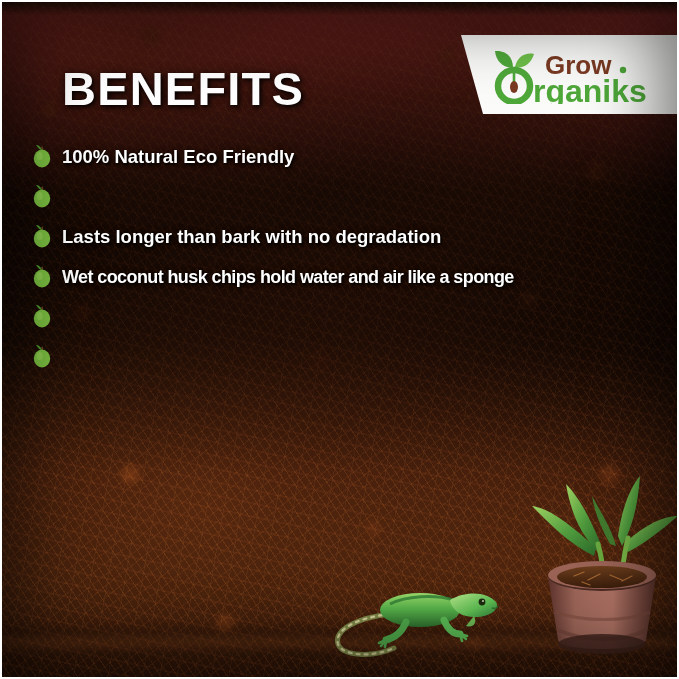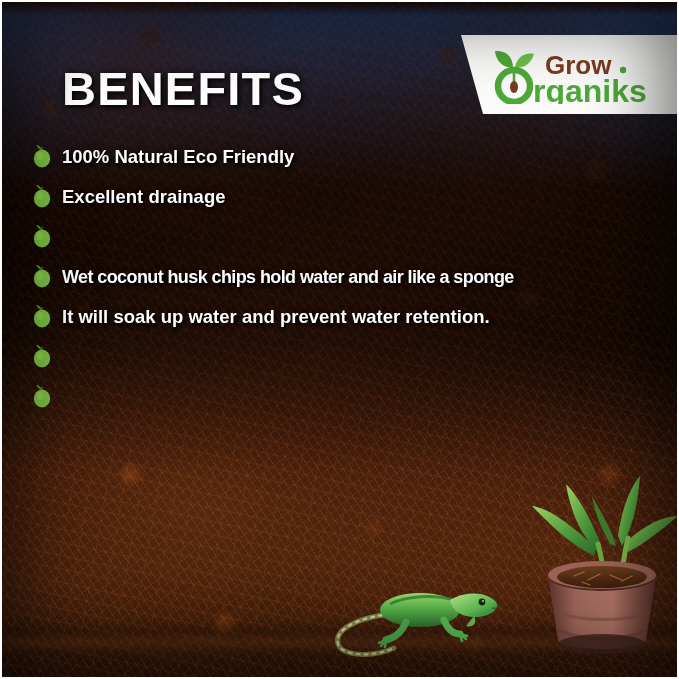--- a/index.html
+++ b/index.html
@@ -2,21 +2,21 @@
 <html><head>
 <meta charset="utf-8">
 <style>
   html,body{margin:0;padding:0;background:#111;}
   *{box-sizing:border-box;}
 
   #canvas{
     position:relative;
     width:679px;height:679px;
     overflow:hidden;
-    background:#3b82f6;
+    background:#ef4444;
     font-family:"Liberation Sans", sans-serif;
     border:2px solid #ffffff;
   }
 
   
   .bg-base{
     position:absolute;inset:0;
     background:
       radial-gradient(ellipse 60% 40% at 20% 8%,  rgba(120,44,18,.55), rgba(0,0,0,0) 70%),
       radial-gradient(ellipse 50% 35% at 75% 12%, rgba(96,36,14,.50), rgba(0,0,0,0) 72%),
@@ -241,52 +241,43 @@
     </div>
 
 
     <div class="row">
       <svg class="bullet" viewBox="0 0 24 26">
         <path d="M12 7 C 11 4, 9 2, 6 2 C 8 5, 10 7, 12 7 Z" fill="#4f9a2e"></path>
         <path d="M12.2 7 V4.2" stroke="#6b4a1e" stroke-width="1.4" stroke-linecap="round"></path>
         <ellipse cx="12" cy="15.5" rx="8.2" ry="9" fill="#7DC242"></ellipse>
         <ellipse cx="9.6" cy="13" rx="3" ry="4" fill="#9ed95f" opacity=".55"></ellipse>
       </svg>
-      <span class="row-text">Excellent drainage</span>
-    </div>
-
-    <div class="row">
-      <svg class="bullet" viewBox="0 0 24 26">
-        <path d="M12 7 C 11 4, 9 2, 6 2 C 8 5, 10 7, 12 7 Z" fill="#4f9a2e"></path>
-        <path d="M12.2 7 V4.2" stroke="#6b4a1e" stroke-width="1.4" stroke-linecap="round"></path>
-        <ellipse cx="12" cy="15.5" rx="8.2" ry="9" fill="#7DC242"></ellipse>
-        <ellipse cx="9.6" cy="13" rx="3" ry="4" fill="#9ed95f" opacity=".55"></ellipse>
-      </svg>
+    </div>
+
+    <div class="row">
+      <svg class="bullet" viewBox="0 0 24 26">
+        <path d="M12 7 C 11 4, 9 2, 6 2 C 8 5, 10 7, 12 7 Z" fill="#4f9a2e"></path>
+        <path d="M12.2 7 V4.2" stroke="#6b4a1e" stroke-width="1.4" stroke-linecap="round"></path>
+        <ellipse cx="12" cy="15.5" rx="8.2" ry="9" fill="#7DC242"></ellipse>
+        <ellipse cx="9.6" cy="13" rx="3" ry="4" fill="#9ed95f" opacity=".55"></ellipse>
+      </svg>
+      <span class="row-text">Lasts longer than bark with no degradation</span>
     </div>
 
     <div class="row narrower">
       <svg class="bullet" viewBox="0 0 24 26">
         <path d="M12 7 C 11 4, 9 2, 6 2 C 8 5, 10 7, 12 7 Z" fill="#4f9a2e"></path>
         <path d="M12.2 7 V4.2" stroke="#6b4a1e" stroke-width="1.4" stroke-linecap="round"></path>
         <ellipse cx="12" cy="15.5" rx="8.2" ry="9" fill="#7DC242"></ellipse>
         <ellipse cx="9.6" cy="13" rx="3" ry="4" fill="#9ed95f" opacity=".55"></ellipse>
       </svg>
       <span class="row-text">Wet coconut husk chips hold water and air like a sponge</span>
     </div>
 
 
-    <div class="row">
-      <svg class="bullet" viewBox="0 0 24 26">
-        <path d="M12 7 C 11 4, 9 2, 6 2 C 8 5, 10 7, 12 7 Z" fill="#4f9a2e"></path>
-        <path d="M12.2 7 V4.2" stroke="#6b4a1e" stroke-width="1.4" stroke-linecap="round"></path>
-        <ellipse cx="12" cy="15.5" rx="8.2" ry="9" fill="#7DC242"></ellipse>
-        <ellipse cx="9.6" cy="13" rx="3" ry="4" fill="#9ed95f" opacity=".55"></ellipse>
-      </svg>
-      <span class="row-text">It will soak up water and prevent water retention.</span>
-    </div>
 
     <div class="row">
       <svg class="bullet" viewBox="0 0 24 26">
         <path d="M12 7 C 11 4, 9 2, 6 2 C 8 5, 10 7, 12 7 Z" fill="#4f9a2e"></path>
         <path d="M12.2 7 V4.2" stroke="#6b4a1e" stroke-width="1.4" stroke-linecap="round"></path>
         <ellipse cx="12" cy="15.5" rx="8.2" ry="9" fill="#7DC242"></ellipse>
         <ellipse cx="9.6" cy="13" rx="3" ry="4" fill="#9ed95f" opacity=".55"></ellipse>
       </svg>
     </div>
 

